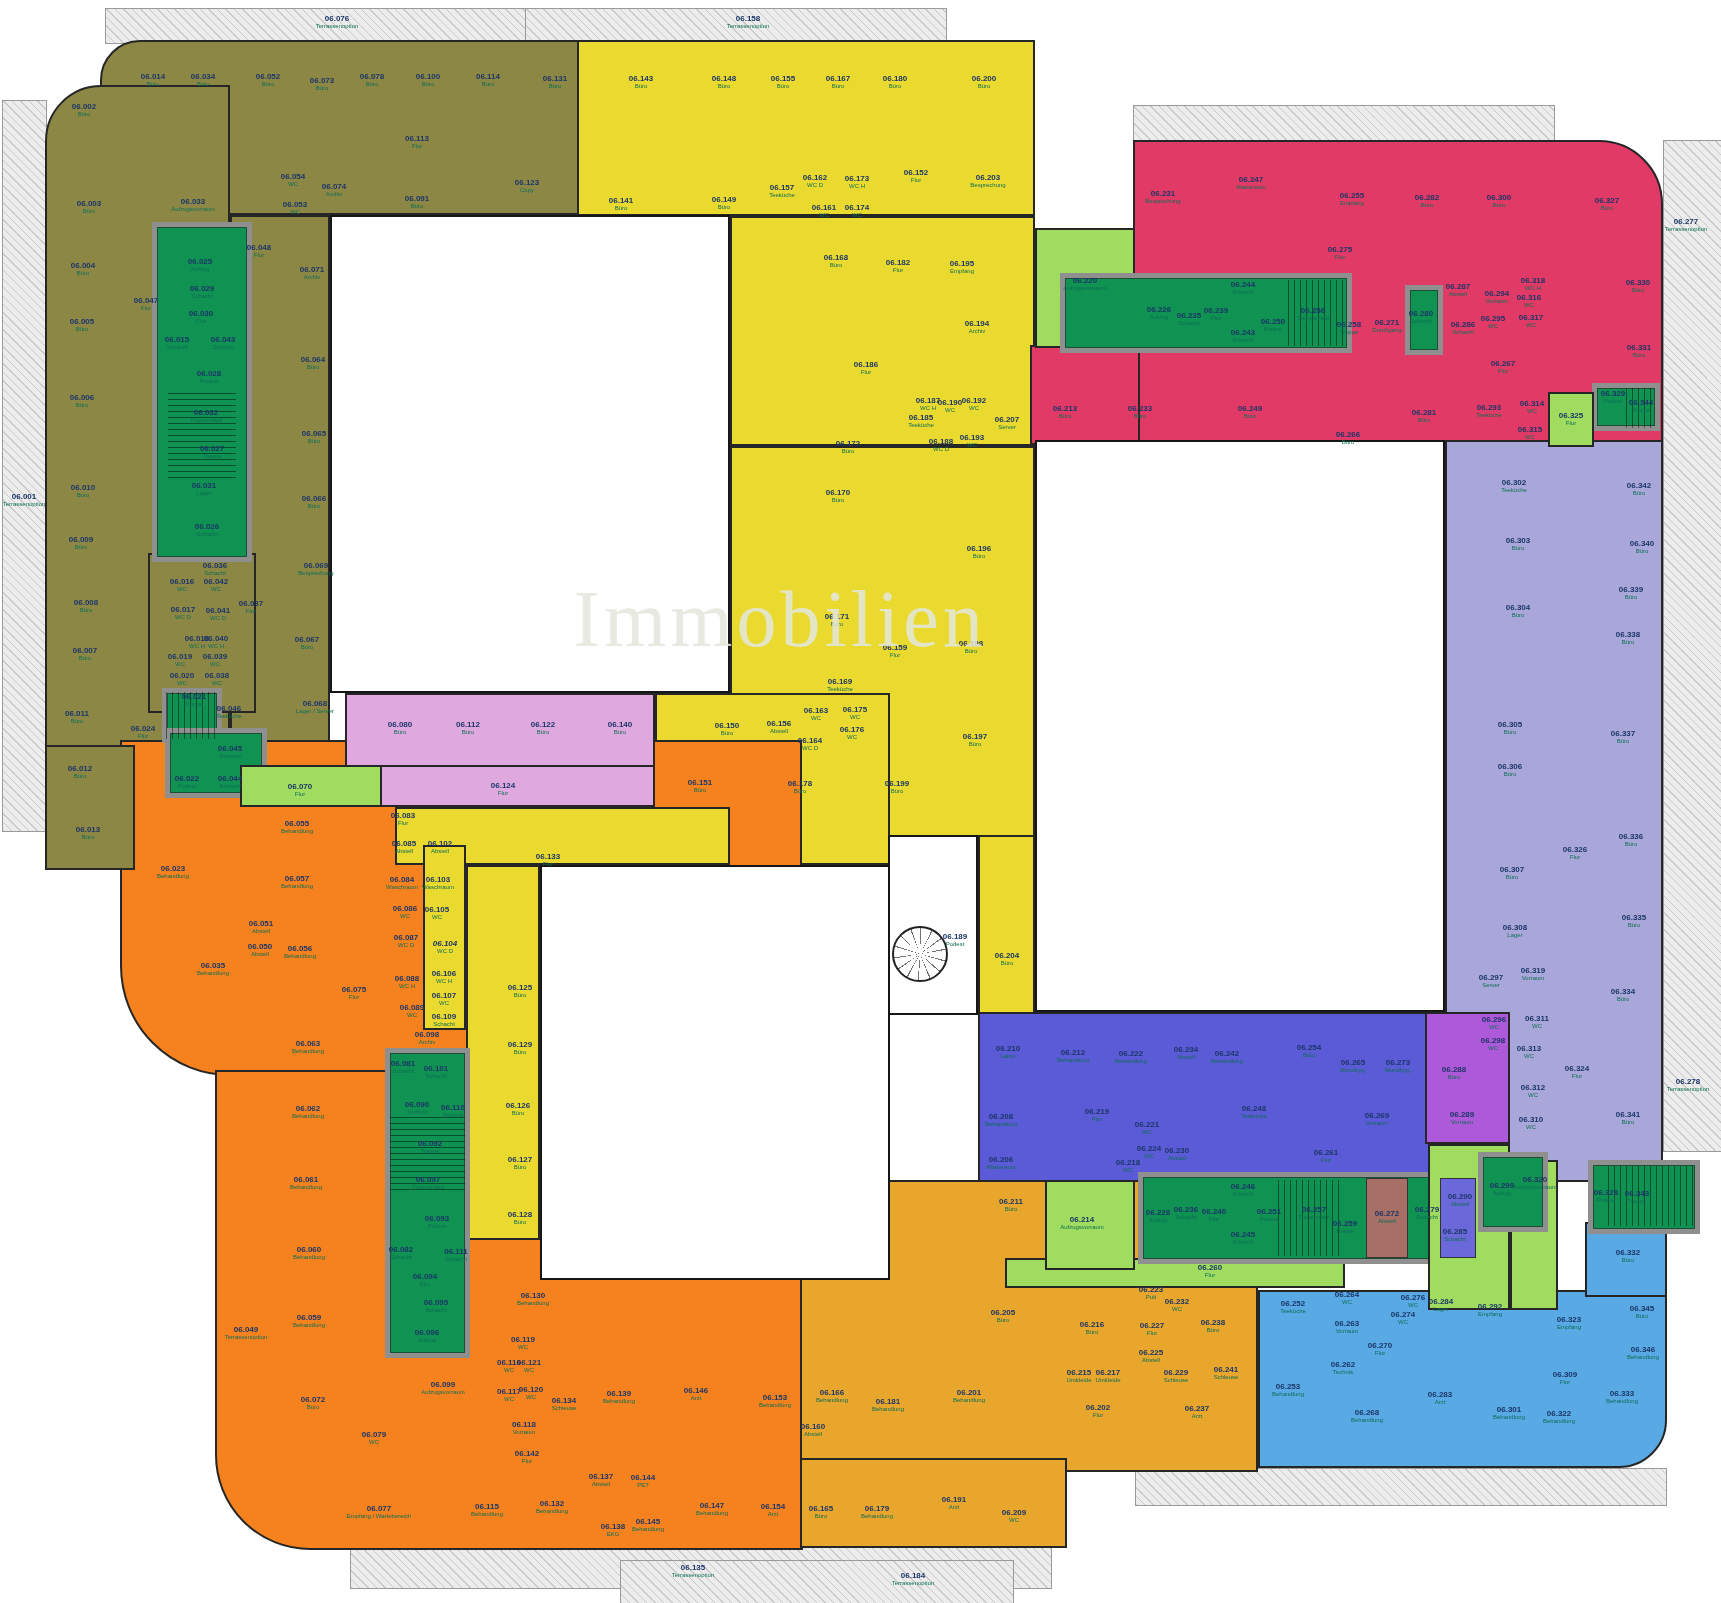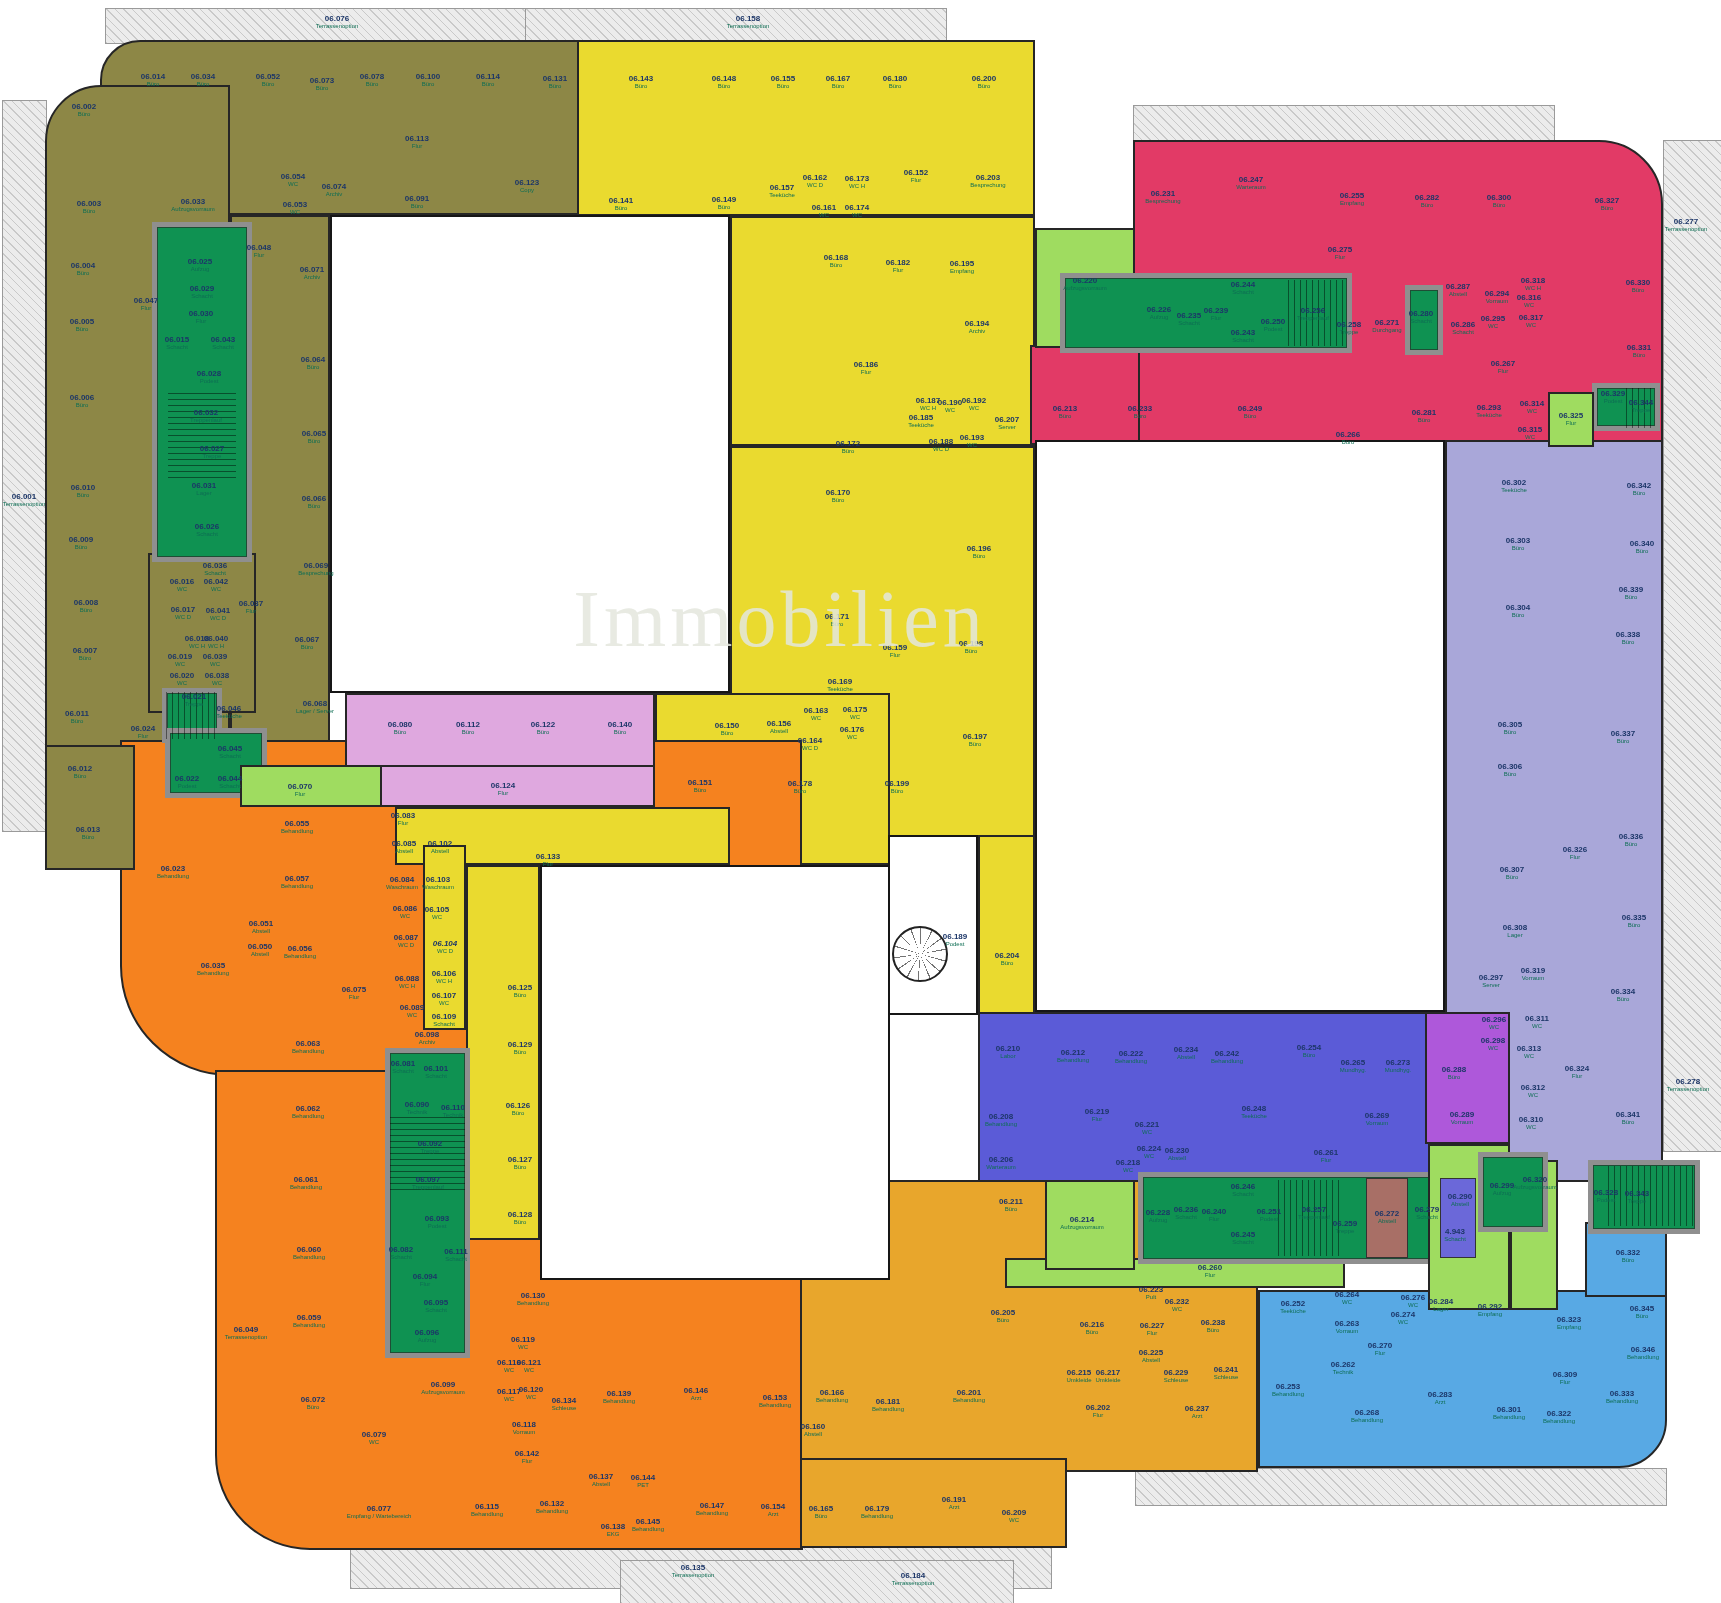--- a/index.html
+++ b/index.html
@@ -993,21 +993,21 @@
       </div>
       <div class="r" style="left: 1427px; top: 1213px;">
         <span class="n" style="color: rgb(28, 54, 104);">06.279</span>
         <span class="t" style="color: rgb(14, 110, 84);">Schacht</span>
       </div>
       <div class="r" style="left: 1460px; top: 1200px;">
         <span class="n" style="color: rgb(28, 54, 104);">06.290</span>
         <span class="t" style="color: rgb(14, 110, 84);">Abstell</span>
       </div>
       <div class="r" style="left: 1455px; top: 1235px;">
-        <span class="n" style="color: rgb(28, 54, 104);">4.943</span>
+        <span class="n" style="color: rgb(28, 54, 104);">06.285</span>
         <span class="t" style="color: rgb(14, 110, 84);">Schacht</span>
       </div>
       <div class="r" style="left: 1502px; top: 1189px;">
         <span class="n" style="color: rgb(28, 54, 104);">06.299</span>
         <span class="t" style="color: rgb(14, 110, 84);">Aufzug</span>
       </div>
       <div class="r" style="left: 1535px; top: 1183px;">
         <span class="n" style="color: rgb(28, 54, 104);">06.320</span>
         <span class="t" style="color: rgb(14, 110, 84);">Aufzugsvorraum</span>
       </div>

